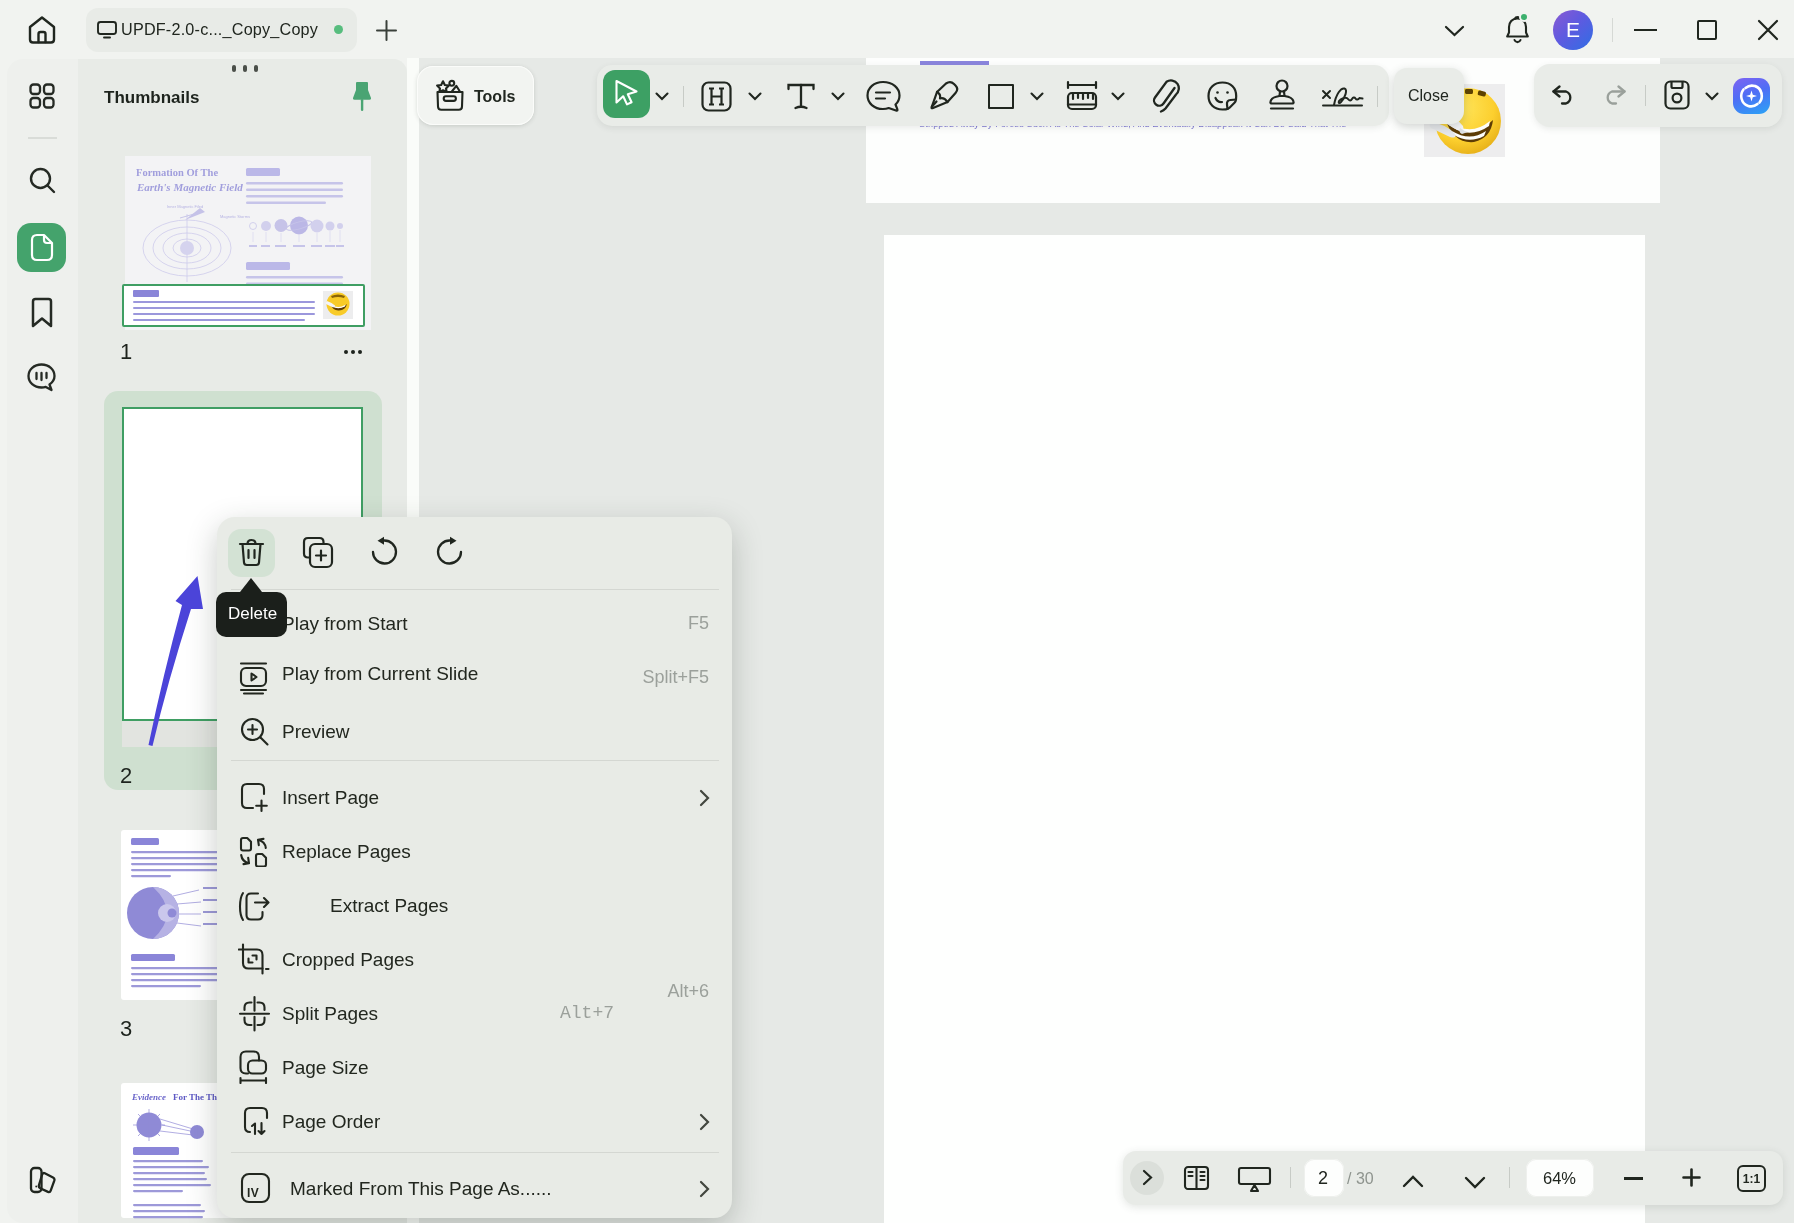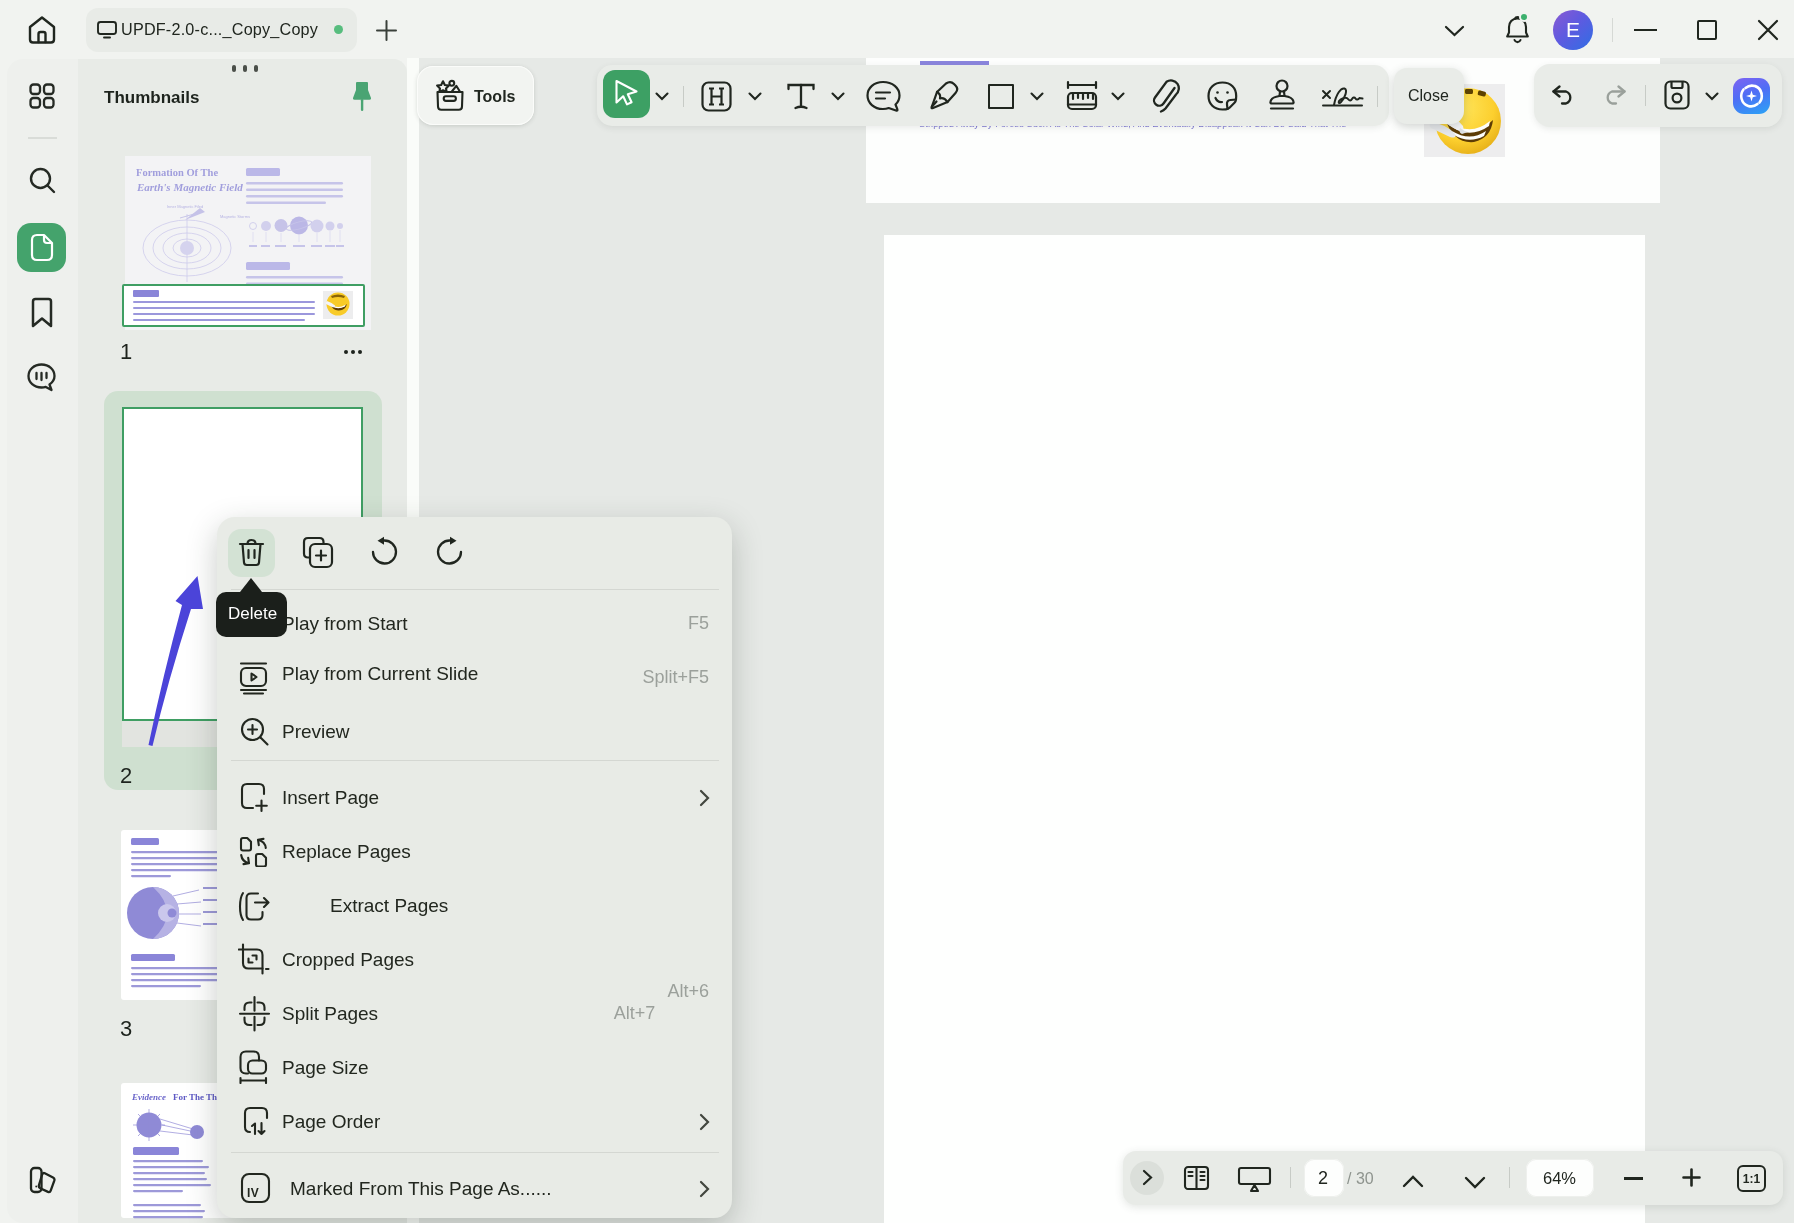--- a/index.html
+++ b/index.html
@@ -490,21 +490,21 @@
 <div class="abs" style="left:282px; top:895px; font-size:19px; color:#22271f;margin-left:48px;">Extract Pages</div>
 <div class="abs" style="left:282px; top:949px; font-size:19px; color:#22271f;">Cropped Pages</div>
 <div class="abs" style="left:282px; top:1003px; font-size:19px; color:#22271f;">Split Pages</div>
 <div class="abs" style="left:282px; top:1057px; font-size:19px; color:#22271f;">Page Size</div>
 <div class="abs" style="left:282px; top:1111px; font-size:19px; color:#22271f;">Page Order</div>
 <div class="abs" style="left:290px; top:1178px; font-size:19px; color:#22271f;">Marked From This Page As......</div>
 
 <div class="abs" style="left:560px; top:613px; width:149px; text-align:right; font-size:18px; color:#9ba09b;">F5</div>
 <div class="abs" style="left:560px; top:667px; width:149px; text-align:right; font-size:18px; color:#9ba09b;">Split+F5</div>
 <div class="abs" style="left:560px; top:949px; width:149px; text-align:right; font-size:18px; color:#9ba09b;margin-top:32px;">Alt+6</div>
-<div class="abs" style="left:560px; top:1003px; width:149px; text-align:center; font-size:18px; color:#9ba09b;">Alt+7</div>
+<div class="abs" style="left:560px; top:1003px; width:149px; text-align:left; font-size:18px; color:#9ba09b;font-family:Liberation Mono, monospace;">Alt+7</div>
 
 <svg class="abs" style="left:699px; top:789px;" width="11" height="18" viewBox="0 0 11 18" fill="none" stroke="#43473f" stroke-width="2.2" stroke-linecap="round">
     <path d="M2 2 L9 9 L2 16"></path>
   </svg>
 <svg class="abs" style="left:699px; top:1113px;" width="11" height="18" viewBox="0 0 11 18" fill="none" stroke="#43473f" stroke-width="2.2" stroke-linecap="round">
     <path d="M2 2 L9 9 L2 16"></path>
   </svg>
 <svg class="abs" style="left:699px; top:1180px;" width="11" height="18" viewBox="0 0 11 18" fill="none" stroke="#43473f" stroke-width="2.2" stroke-linecap="round">
     <path d="M2 2 L9 9 L2 16"></path>
   </svg>

